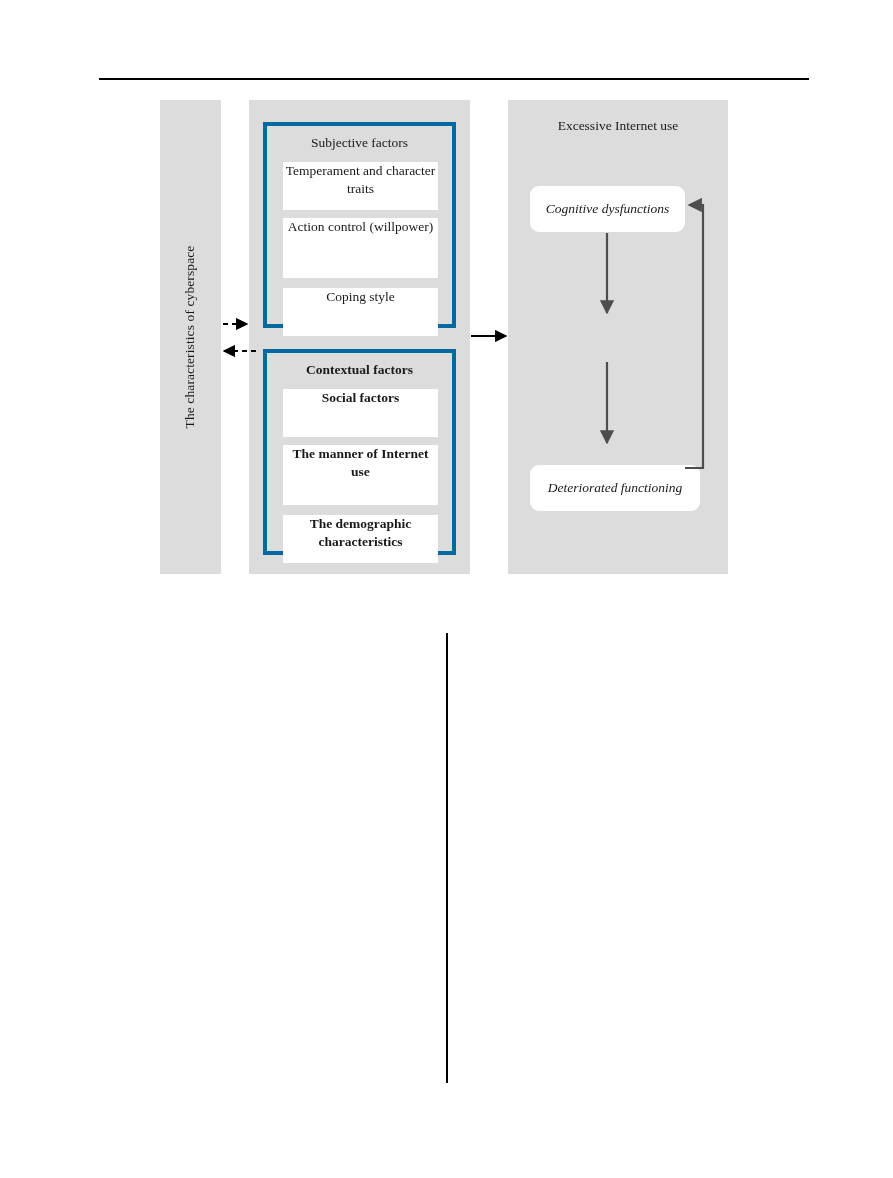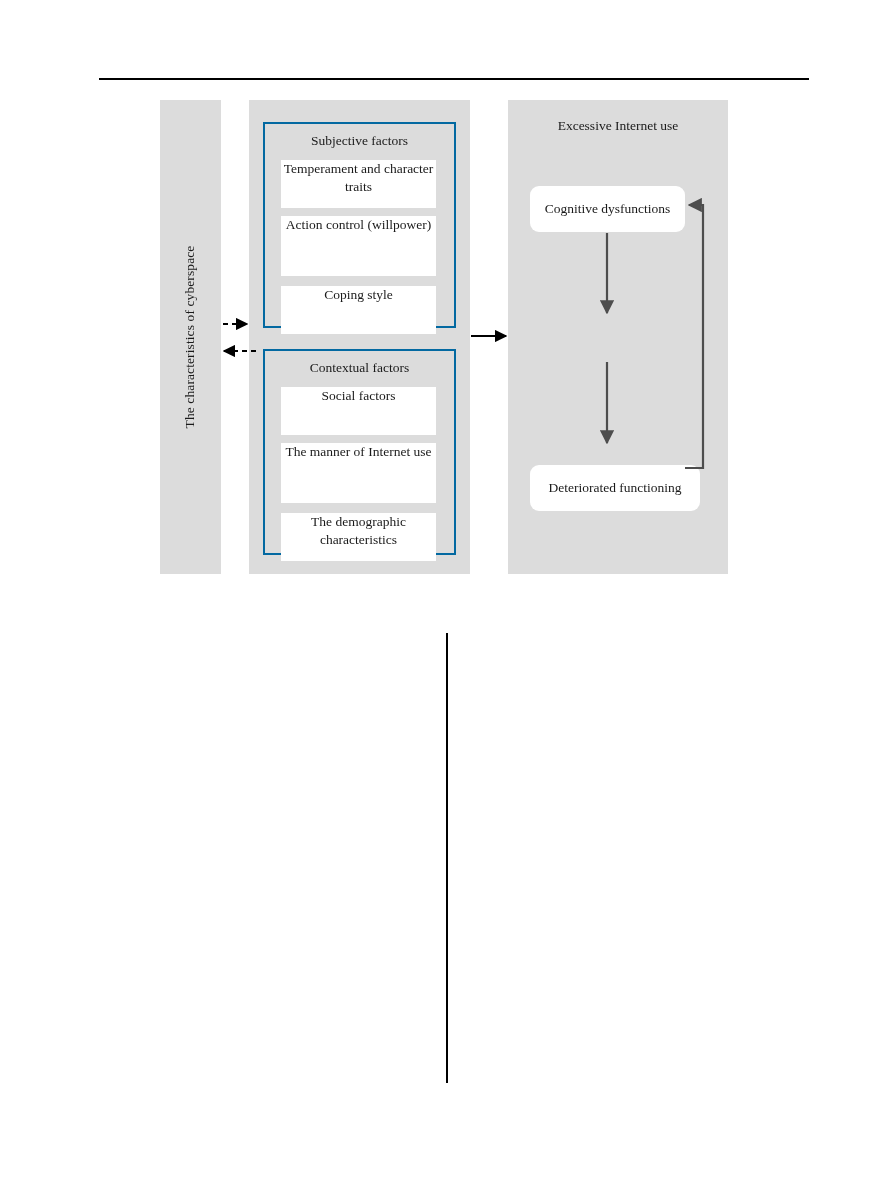--- a/index.html
+++ b/index.html
@@ -84,35 +84,36 @@
   .panel-right {
     left: 508px;
     top: 100px;
     width: 220px;
     height: 474px;
   }
 
   
   .group-box {
     position: absolute;
-    border: 2px solid #0369a1;
+    border: 4px solid #0369a1;
     background: #dcdcdc;
     box-sizing: border-box;
   }
   .group-subjective {
     left: 14px;
     top: 22px;
     width: 193px;
     height: 206px;
   }
   .group-contextual {
     left: 14px;
     top: 249px;
     width: 193px;
     height: 206px;
+    font-weight: bold;
   }
   .group-title {
     position: absolute;
     left: 0;
     top: 9px;
     width: 100%;
     text-align: center;
     font-size: 13.5px;
   }
 
@@ -139,20 +140,21 @@
     position: absolute;
     background: #ffffff;
     border-radius: 9px;
     display: flex;
     align-items: center;
     justify-content: center;
     text-align: center;
     font-size: 13.5px;
     line-height: 18px;
     box-sizing: border-box;
+    font-style: italic;
   }
   .rbox-1 { left: 22px;  top: 86px;  width: 155px; height: 46px; }
   .rbox-2 { left: 22px;  top: 215px; width: 155px; height: 46px; }
   .rbox-3 { left: 22px;  top: 365px; width: 170px; height: 46px; }
 
   .right-title {
     position: absolute;
     left: 0;
     top: 18px;
     width: 100%;

